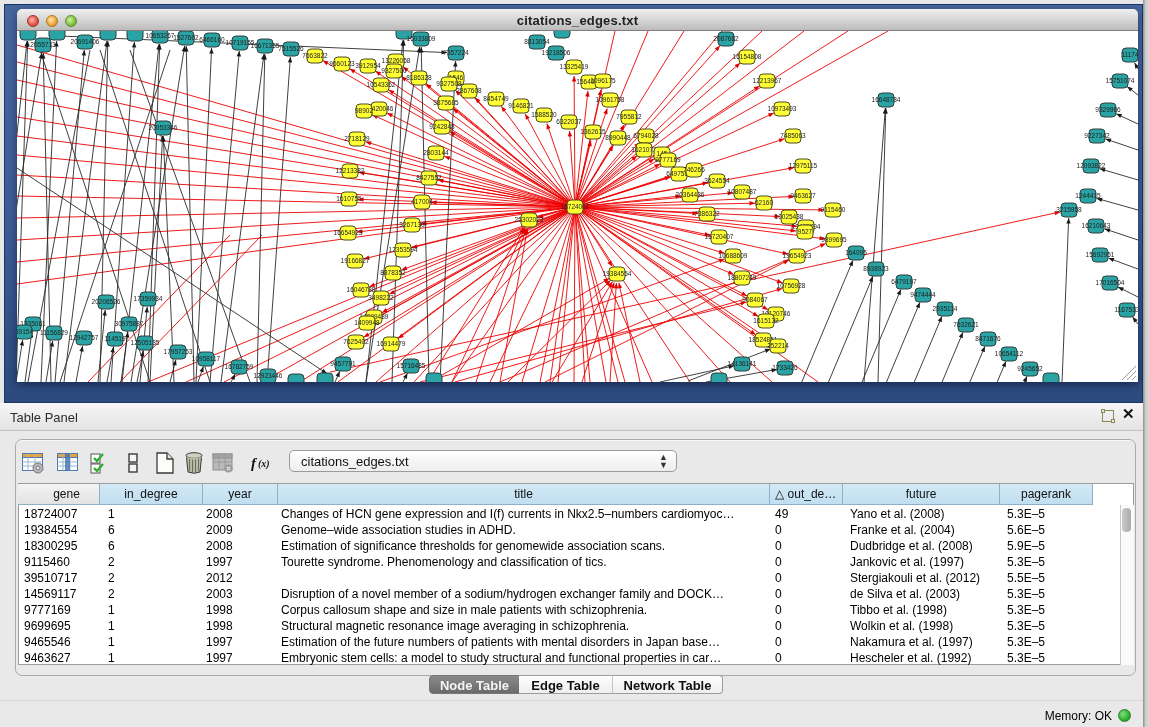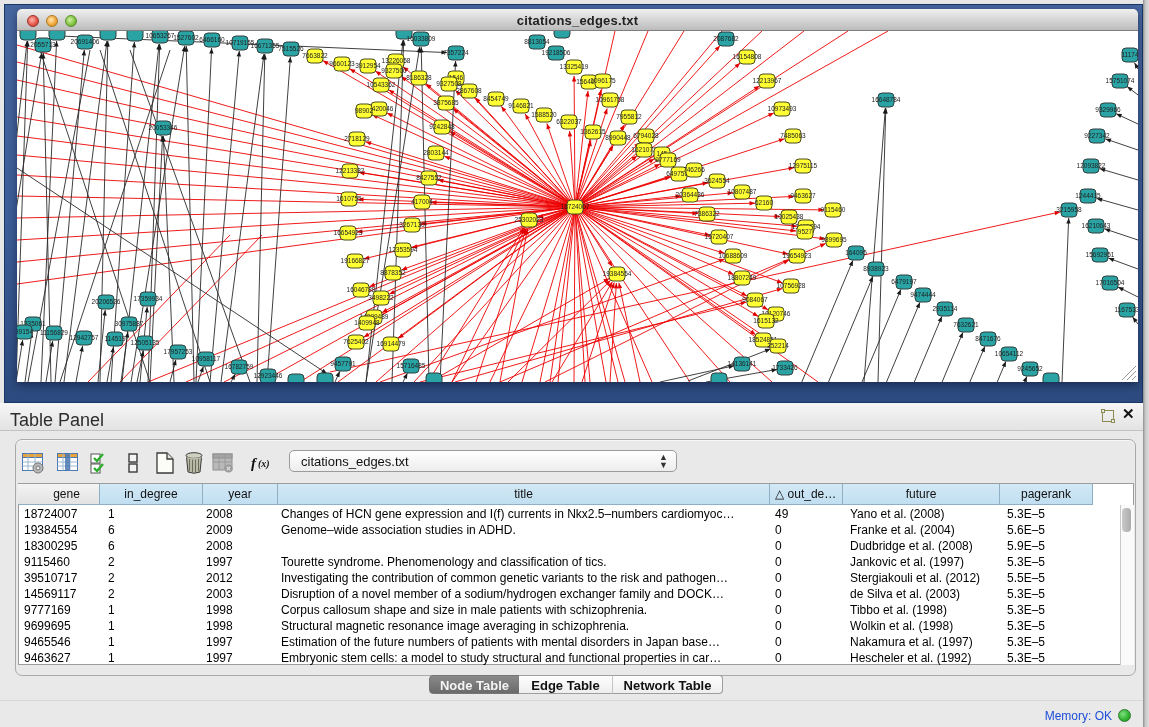--- a/index.html
+++ b/index.html
@@ -17,21 +17,21 @@
   border-bottom:1px solid #7e7e7e;box-sizing:border-box}
 #title{width:100%;text-align:center;top:4px;font-size:13px;font-weight:bold;color:#222;
   letter-spacing:.2px}
 .tl{top:6px;width:12px;height:12px;border-radius:50%;box-sizing:border-box}
 #tlr{left:10px;background:radial-gradient(circle at 4px 4px,#ffb6ad,#e7594c 55%,#b1352a);border:1px solid #9d3127}
 #tly{left:29px;background:radial-gradient(circle at 4px 4px,#ffe9b3,#f0a83b 55%,#c07e1e);border:1px solid #ad7a20}
 #tlg{left:48px;background:radial-gradient(circle at 4px 4px,#d2f0a8,#82c443 55%,#55941f);border:1px solid #5e8f2a}
 
 #tp-bar{left:0;top:403px;width:1143px;height:28px;
   background:linear-gradient(#f6f6f6,#e3e3e3);border-bottom:1px solid #c2c2c2;box-sizing:border-box}
-#tp-title{left:10px;top:7px;font-size:18px;color:#2d2d2d}
+#tp-title{left:10px;top:7px;font-size:13px;color:#2d2d2d}
 #panel{left:0;top:431px;width:1143px;height:296px;background:#e9e9e9}
 #ibox{left:15px;top:8px;width:1121px;height:237px;background:#e9e9e9;
   border:1px solid #aaa;border-radius:7px;box-sizing:border-box;
   box-shadow:inset 0 1px 0 #f8f8f8}
 
 #rchrome{left:1143px;top:0;width:6px;height:727px;
   background:linear-gradient(90deg,#8f8f8f,#c8c8c8 40%,#dcdcdc)}
 
 .ticon{top:451px}
 #combo{left:289px;top:450px;width:388px;height:22px;background:linear-gradient(#ffffff,#ededed);
@@ -49,21 +49,21 @@
 #sbar{left:1120px;top:505px;width:14px;height:160px;background:#fafafa;border-left:1px solid #c8c8c8;box-sizing:border-box}
 #sthumb{left:1122px;top:508px;width:9px;height:24px;background:linear-gradient(90deg,#c9c9c9,#ababab);border-radius:4px}
 
 .tab{position:absolute;top:675px;height:19px;font-size:13px;font-weight:bold;text-align:center;line-height:19px;
   border:1px solid #9e9e9e;box-sizing:border-box;background:linear-gradient(#fdfdfd,#eee)}
 #tab1{left:429px;width:91px;background:linear-gradient(#8a8a8a,#6a6a6a);color:#f4f4f4;
   border-radius:4px 0 0 4px;border-color:#767676}
 #tab2{left:519px;width:94px;border-left:none;color:#111}
 #tab3{left:612px;width:111px;border-left:1px solid #c4c4c4;border-radius:0 4px 4px 0;color:#111}
 #memline{left:0;top:700px;width:1143px;height:1px;background:#d7d7d7}
-#mem{left:auto;right:37px;top:709px;font-size:12px;color:#1d4ed8;position:absolute}
+#mem{left:auto;right:37px;top:709px;font-size:12px;color:#000000;position:absolute}
 #memdot{left:1118px;top:709px;width:13px;height:13px;border-radius:50%;
   background:radial-gradient(circle at 4px 4px,#7fe07f,#2eb22e 60%,#1d8a1d);border:1px solid #2a7a2a;box-sizing:border-box}
 
 #flt{left:1102px;top:7px;width:12px;height:12px;border:1px solid #8a8a52;box-sizing:border-box}
 #flt i{position:absolute;width:4px;height:4px;border:1px solid #8a8a52;background:#e9e9e9;box-sizing:border-box}
 #closex{left:1122px;top:2px;font-size:15px;font-weight:bold;color:#111}
 </style></head>
 <body>
 <div class="abs" id="desk"></div>
 <div class="abs" id="macwin"></div>
@@ -809,38 +809,38 @@
     <span style="left:206px">2009</span>
     <span style="left:281px;width:486px;overflow:hidden;white-space:nowrap">Genome–wide association studies in ADHD.</span>
     <span style="left:775px">0</span>
     <span style="left:850px">Franke et al. (2004)</span>
     <span style="left:1007px">5.6E–5</span>
   </div>
 <div class="trow" style="top:538px">
     <span style="left:24px">18300295</span>
     <span style="left:108px">6</span>
     <span style="left:206px">2008</span>
+    <span style="left:281px;width:486px;overflow:hidden;white-space:nowrap">Estimation of significance thresholds for genomewide association scans.</span>
     <span style="left:775px">0</span>
     <span style="left:850px">Dudbridge et al. (2008)</span>
     <span style="left:1007px">5.9E–5</span>
   </div>
 <div class="trow" style="top:554px">
     <span style="left:24px">9115460</span>
     <span style="left:108px">2</span>
     <span style="left:206px">1997</span>
     <span style="left:281px;width:486px;overflow:hidden;white-space:nowrap">Tourette syndrome. Phenomenology and classification of tics.</span>
     <span style="left:775px">0</span>
     <span style="left:850px">Jankovic et al. (1997)</span>
     <span style="left:1007px">5.3E–5</span>
   </div>
 <div class="trow" style="top:570px">
     <span style="left:24px">39510717</span>
     <span style="left:108px">2</span>
     <span style="left:206px">2012</span>
-    <span style="left:281px;width:486px;overflow:hidden;white-space:nowrap">Investigating the contribution of common genetic variants to the risk and pathogen…</span>
     <span style="left:775px">0</span>
     <span style="left:850px">Stergiakouli et al. (2012)</span>
     <span style="left:1007px">5.5E–5</span>
   </div>
 <div class="trow" style="top:586px">
     <span style="left:24px">14569117</span>
     <span style="left:108px">2</span>
     <span style="left:206px">2003</span>
     <span style="left:281px;width:486px;overflow:hidden;white-space:nowrap">Disruption of a novel member of a sodium/hydrogen exchanger family and DOCK…</span>
     <span style="left:775px">0</span>

